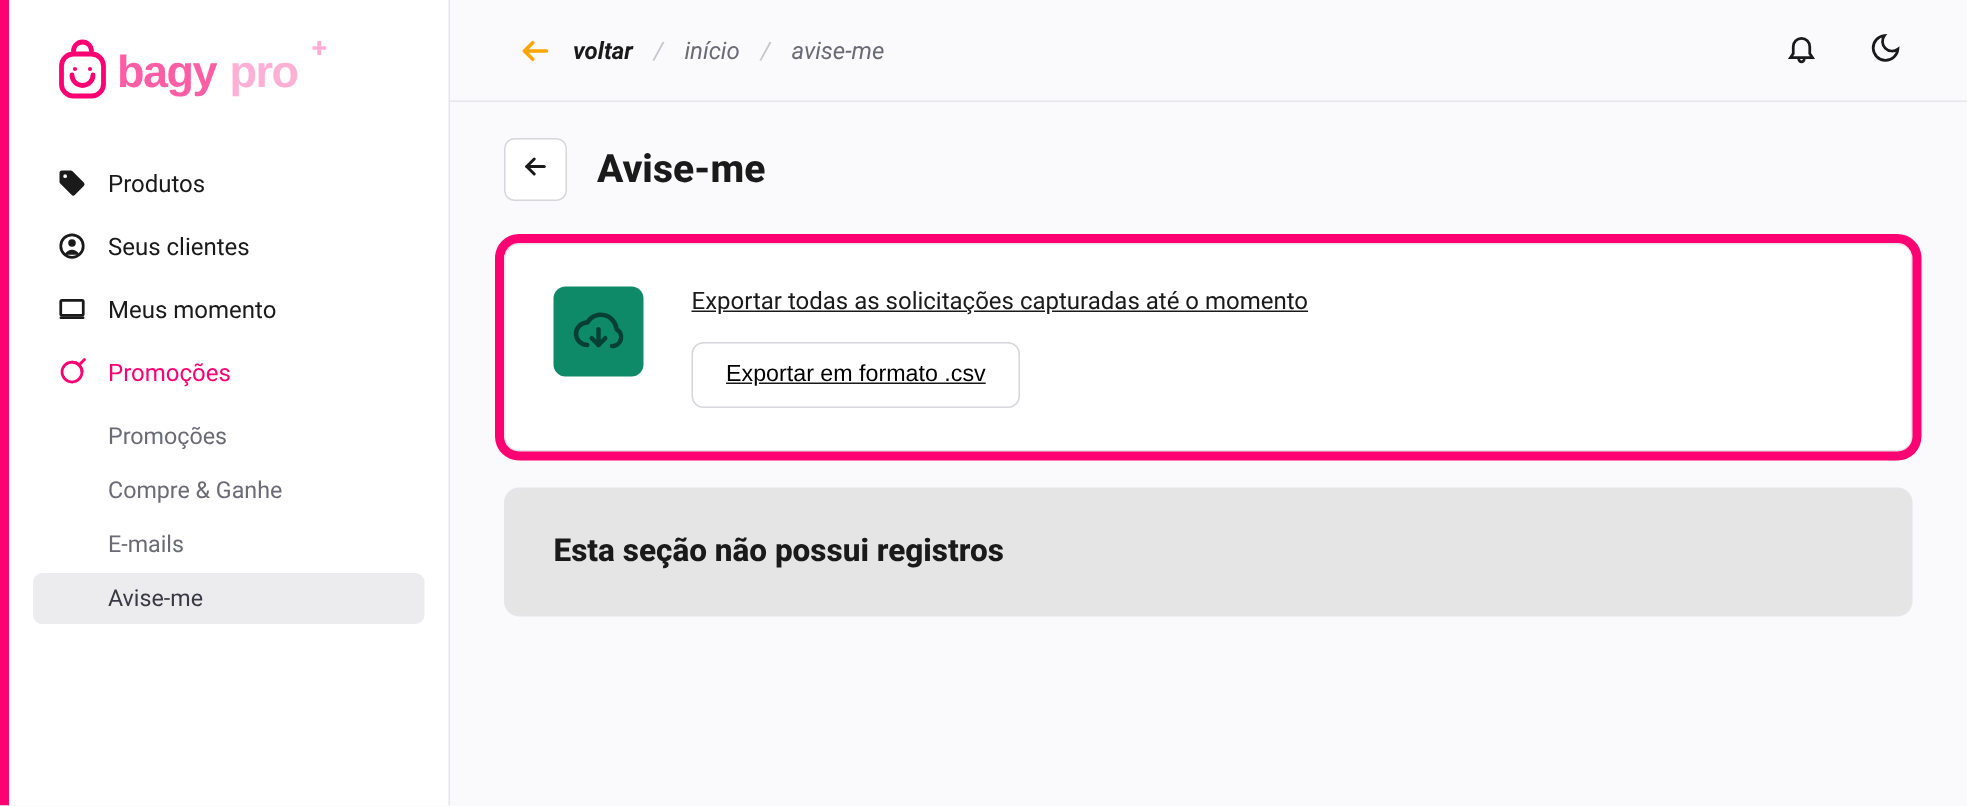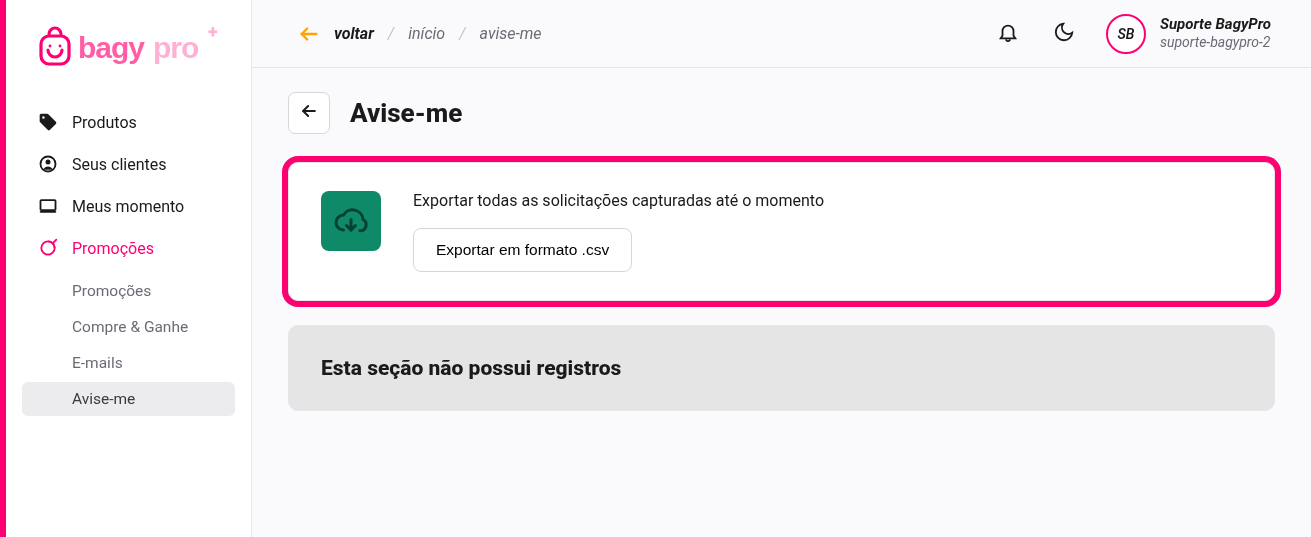--- a/index.html
+++ b/index.html
@@ -11,21 +11,21 @@
     height: 537px;
     overflow: hidden;
   }
   .app {
     display: flex;
     height: 100%;
     border-left: 6px solid #ff0073;
   }
   
   .sidebar {
-    width: 246px;
+    width: 294px;
     background: #ffffff;
     border-right: 1px solid #e5e5ea;
     padding: 24px 0 0 0;
     display: flex;
     flex-direction: column;
   }
   .logo {
     margin: 0 0 24px 32px;
   }
   .nav {
@@ -148,20 +148,21 @@
     font-weight: 800;
     color:#1a1a1a;
   }
 
   .card {
     border: 1px solid #e5e5ea;
     border-radius: 10px;
     background:#fff;
     padding: 28px 32px;
     margin-bottom: 24px;
+    text-decoration: underline;
   }
   .card.highlight {
     box-shadow: 0 0 0 6px #ff0073;
   }
   .export-row {
     display:flex;
     align-items:flex-start;
     gap: 32px;
   }
   .export-icon {
@@ -295,27 +296,20 @@
               </svg>
           </span>
         </div>
         <div class="icon-btn">
           <span>
             <svg width="22" height="22" viewBox="0 0 24 24" fill="none" stroke="currentColor" stroke-width="2">
                 <path d="M21 12.8A9 9 0 1 1 11.2 3a7 7 0 0 0 9.8 9.8Z"></path>
               </svg>
           </span>
         </div>
-        <div class="user">
-          <div class="avatar">SB</div>
-          <div class="user-text">
-            <span class="user-name">Suporte BagyPro</span>
-            <span class="user-slug">suporte-bagypro-2</span>
-          </div>
-        </div>
       </div>
     </div>
 
     <div class="content">
       <div class="page-header">
         <div class="back-square">
           <span>
             <svg width="20" height="20" viewBox="0 0 24 24" fill="none" stroke="#1a1a1a" stroke-width="2.4" stroke-linecap="round" stroke-linejoin="round">
                 <line x1="19" y1="12" x2="5" y2="12"></line>
                 <polyline points="11 6 5 12 11 18"></polyline>

